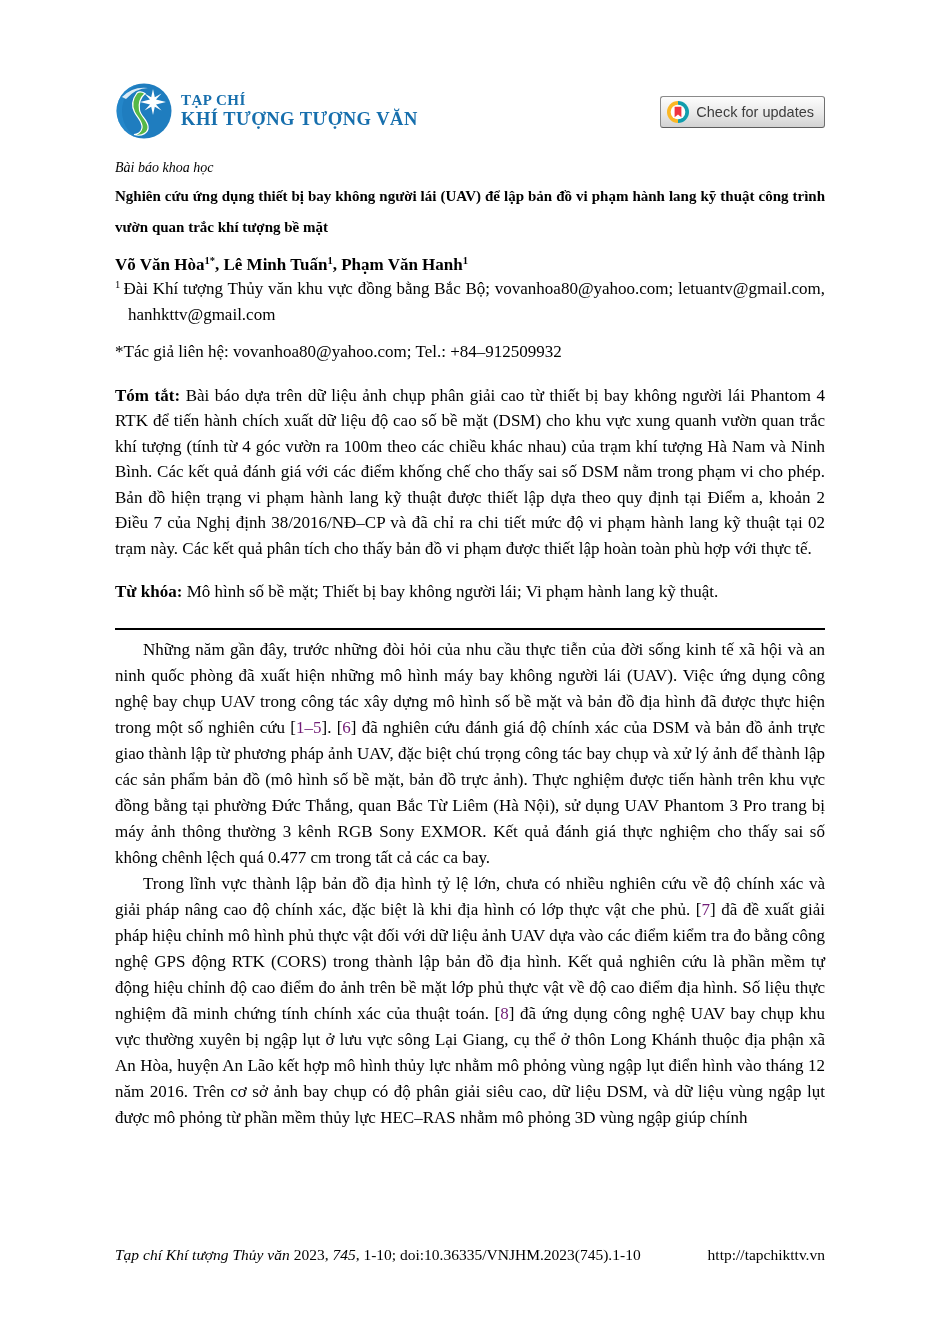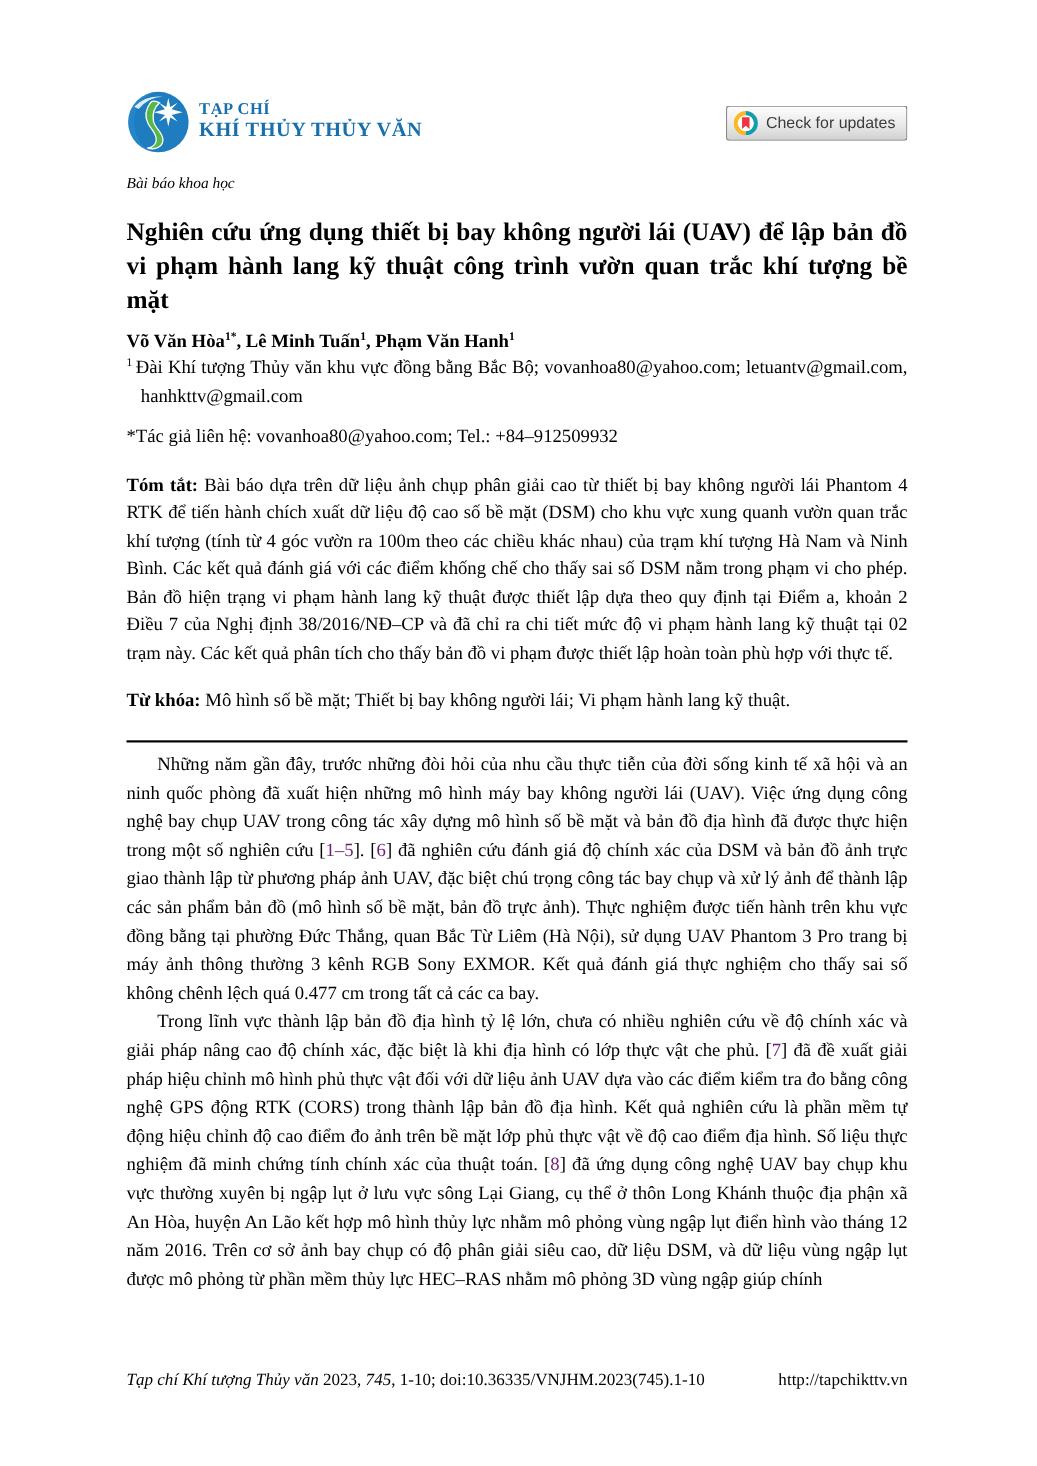--- a/index.html
+++ b/index.html
@@ -27,22 +27,22 @@
     border-bottom-color: #5d5d5d; border-right-color: #6f6f6f;
     border-radius: 3px;
     background: linear-gradient(#fdfdfd, #e9e9e9 55%, #d2d2d2);
     font-family: "Liberation Sans", sans-serif;
     font-size: 14.5px; color: #3c3c3c;
     cursor: pointer;
   }
   
   .kicker { margin-top: 16px; font-style: italic; font-size: 14px; }
   .title {
-    margin-top: 19px;
-    font-size: 23px; line-height: 31px; font-weight: bold;
+    margin-top: 5px;
+    font-size: 15px; line-height: 31px; font-weight: bold;
     text-align: justify;
   }
   .authors { margin-top: 12px; font-weight: bold; font-size: 17px; }
   .fm { font-size: 17px; line-height: 25.5px; text-align: justify; }
   .affiliation { margin-top: 1px; padding-left: 13px; text-indent: -13px; }
   .correspondence { margin-top: 12px; }
   .dates { margin-top: 12px; }
   .abstract { margin-top: 18px; }
   .keywords { margin-top: 18px; }
   .rule { margin-top: 23px; height: 2.5px; background: #000; }
@@ -72,21 +72,21 @@
     <div class="logo">
       <svg width="58" height="58" viewBox="0 0 58 58">
         <circle cx="29" cy="29" r="27.5" fill="#1f7dbf"></circle>
         <path d="M29,1.5 a27.5,27.5 0 0,0 0,55 a22,27.5 0 0,1 0,-55" fill="#2a93d5" opacity="0.45"></path>
         <path d="M7,15 Q18,4 33,6 Q21,6 11,17 Z" fill="#ffffff" opacity="0.85"></path>
         <path d="M22,11 C17.5,17 16.5,24 19.5,30 C22.5,36 28,40 27,46 C26.2,50.5 22,52.5 19,52.5 C27,55 34,50.5 33,44 C32,37.5 25.5,34 24.5,28 C23.5,22 25.5,15.5 30,11.5 C27,9.8 24,9.5 22,11 Z" fill="#57b847" stroke="#ffffff" stroke-width="1.2"></path>
         <polygon fill="#ffffff" points="51,20 41,22.6 46.5,28.5 39.8,24.8 38,33 36.2,24.8 29.5,28.5 35,22.6 25,20 35,17.4 29.5,11.5 36.2,15.2 38,7 39.8,15.2 46.5,11.5 41,17.4"></polygon>
       </svg>
       <div class="logo-text" style="color:#176fad;">
         <div class="logo-line1">TẠP CHÍ</div>
-        <div class="logo-line2">KHÍ THỦY THỦY VĂN</div>
+        <div class="logo-line2">KHÍ TƯỢNG TƯỢNG VĂN</div>
       </div>
     </div>
     <div class="crossmark">
       <svg width="22" height="22" viewBox="0 0 24 24">
         <path d="M12,0 A12,12 0 0,0 12,24 Z" fill="#fbb724"></path>
         <path d="M12,0 A12,12 0 0,1 12,24 Z" fill="#119dad"></path>
         <circle cx="12" cy="12" r="8" fill="#ffffff"></circle>
         <path d="M8.3,6.2 h7.4 v11.6 l-3.7,-3.2 -3.7,3.2 z" fill="#ef3340"></path>
       </svg>
       <span>Check for updates</span>

